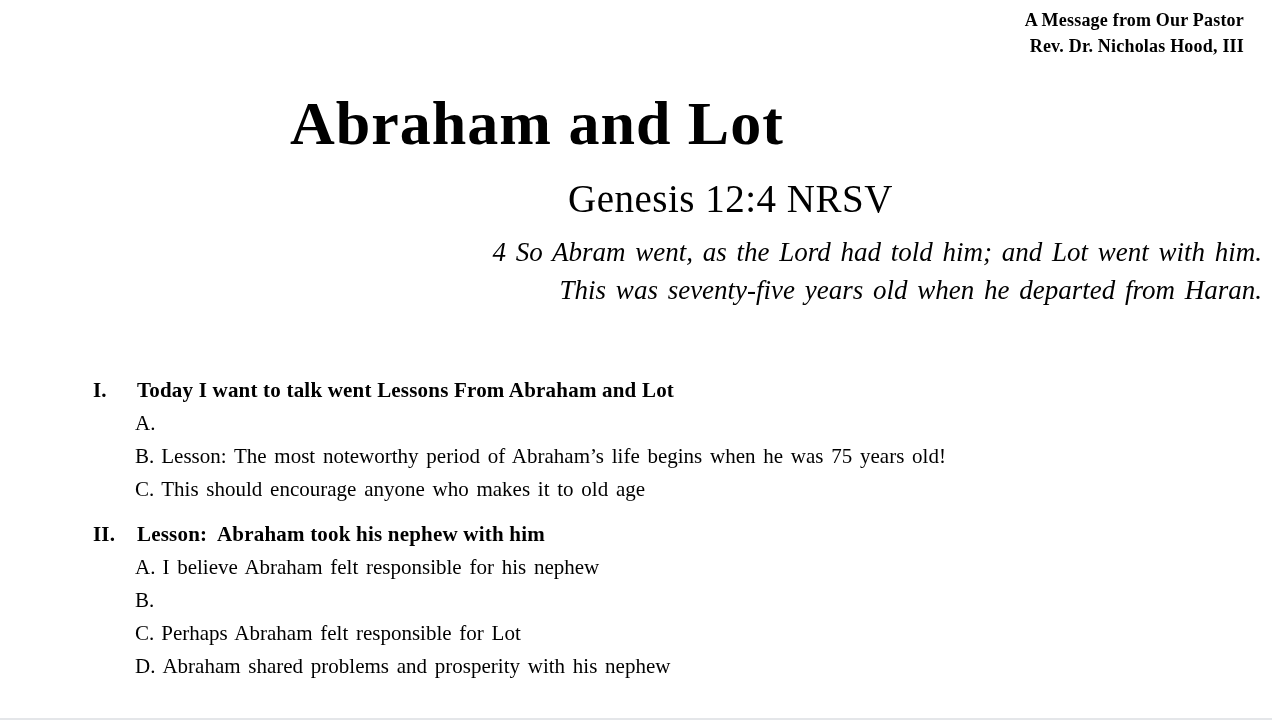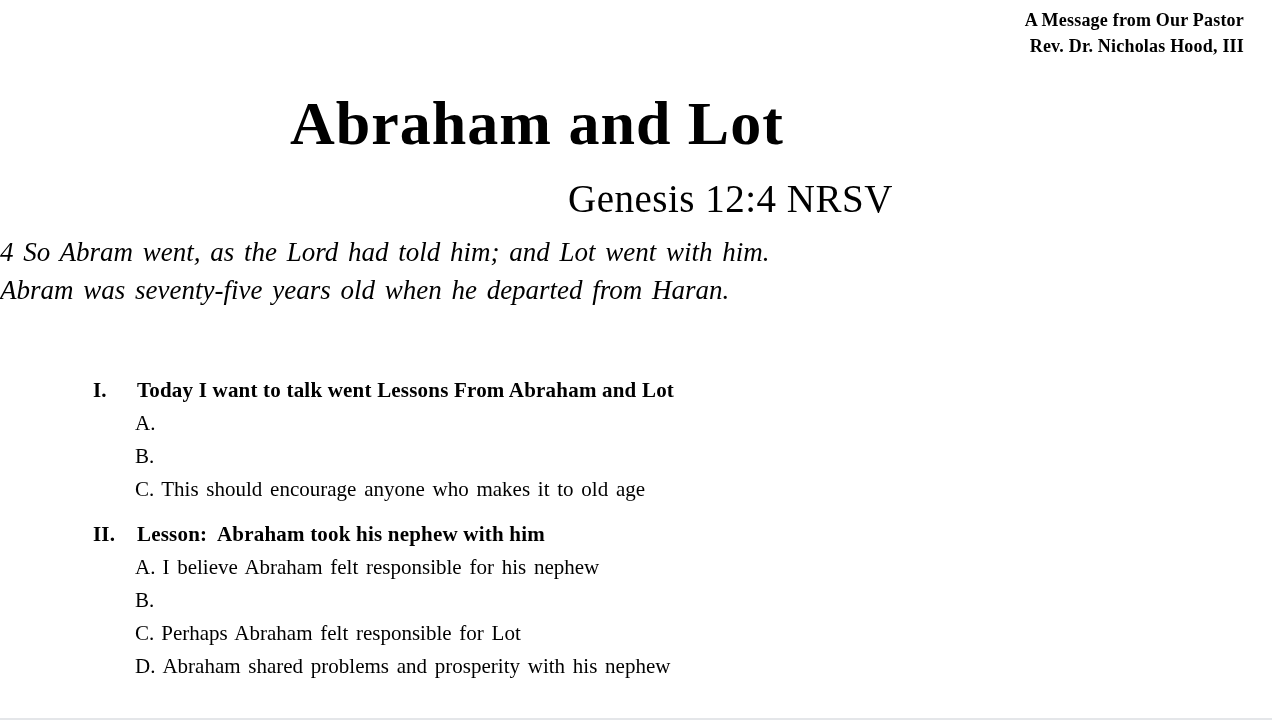--- a/index.html
+++ b/index.html
@@ -52,21 +52,21 @@
     white-space: nowrap;
     text-align: right;
   }
 
   
   .quote {
     position: absolute;
     top: 233px;
     left: 0;
     width: 1262px;
-    text-align: left;
+    text-align: right;
     font-style: italic;
     font-size: 27px;
     line-height: 38px;
     word-spacing: 3px;
   }
 
   
   .outline {
     position: absolute;
     top: 374px;
@@ -119,36 +119,37 @@
     <div>A Message from Our Pastor</div>
     <div>Rev. Dr. Nicholas Hood, III</div>
   </div>
 
   <div class="title">Abraham and Lot</div>
 
   <div class="scripture-ref">Genesis 12:4 NRSV</div>
 
   <div class="quote">
     <div>4 So Abram went, as the Lord had told him; and Lot went with him.</div>
-    <div>Abram was seventy-five years old when he departed from Haran.</div>
+    <div>This was seventy-five years old when he departed from Haran.</div>
   </div>
 
   <div class="outline">
 
     <div class="section">
       <div class="sec-head">
         <span class="sec-marker">I.</span>
         <span class="sec-head-text">Today I want to talk went Lessons From Abraham and Lot</span>
       </div>
       <div class="items">
         <div class="item">
           <span class="item-marker">A.</span>
         </div>
         <div class="item">
           <span class="item-marker">B.</span>
+          <span class="item-text">Lesson: The most noteworthy period of Abraham’s life begins when he was 75 years old!</span>
         </div>
         <div class="item">
           <span class="item-marker">C.</span>
           <span class="item-text">This should encourage anyone who makes it to old age</span>
         </div>
       </div>
     </div>
 
     <div class="section">
       <div class="sec-head">

